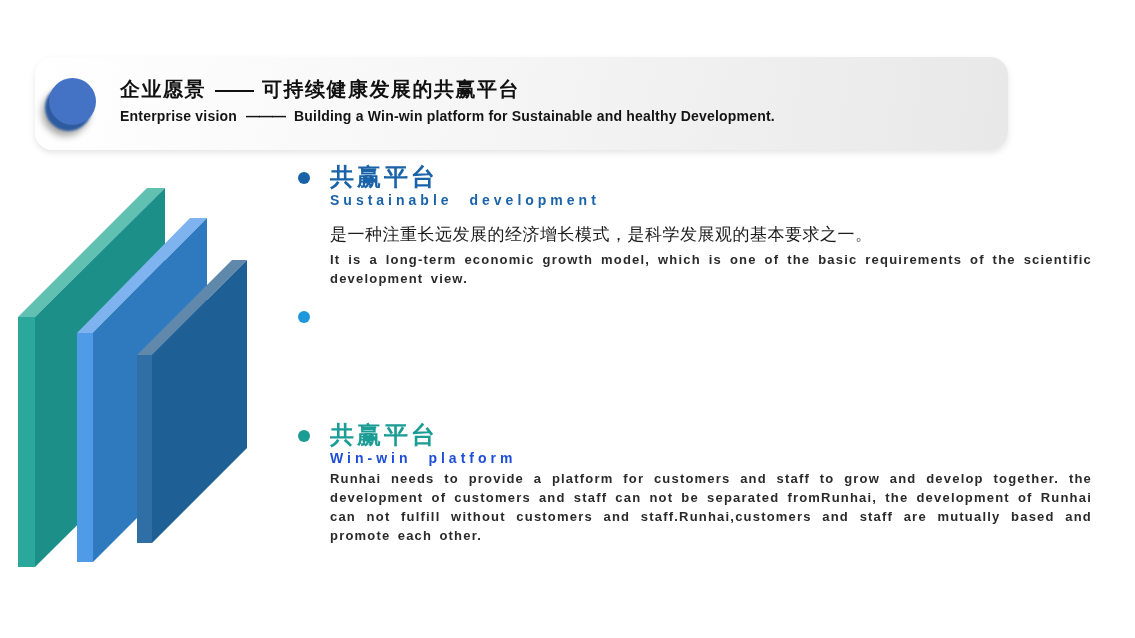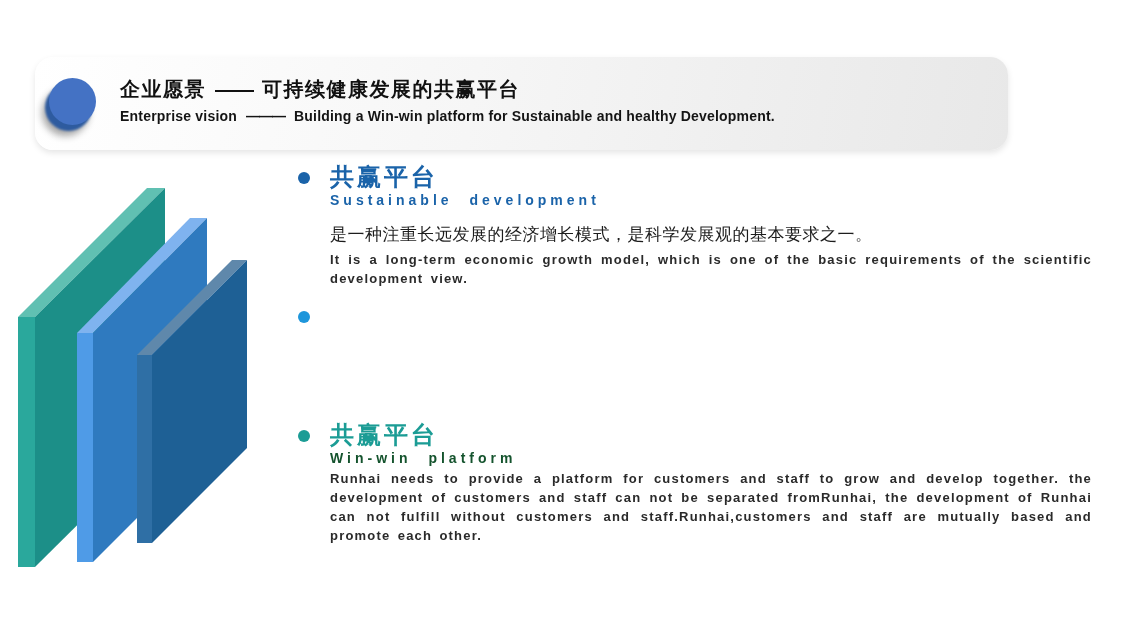--- a/index.html
+++ b/index.html
@@ -88,16 +88,16 @@
 <div class="sec" style="top:302px">
   <span class="bullet" style="background-color: rgb(30, 150, 219);"></span>
   <div class="texts">
   </div>
 </div>
 
 <div class="sec" style="top:421px">
   <span class="bullet" style="background-color: rgb(27, 156, 149);"></span>
   <div class="texts">
     <div class="h-cn" style="color: rgb(27, 156, 149);">共赢平台</div>
-    <div class="h-en" style="color: #14532d;">Win-win platform</div>
+    <div class="h-en" style="color: #1d4ed8;">Win-win platform</div>
     <div class="b-en">Runhai needs to provide a platform for customers and staff to grow and develop together. the development of customers and staff can not be separated fromRunhai, the development of Runhai can not fulfill without customers and staff.Runhai,customers and staff are mutually based and promote each other.</div>
   </div>
 </div>
 
 </body></html>

